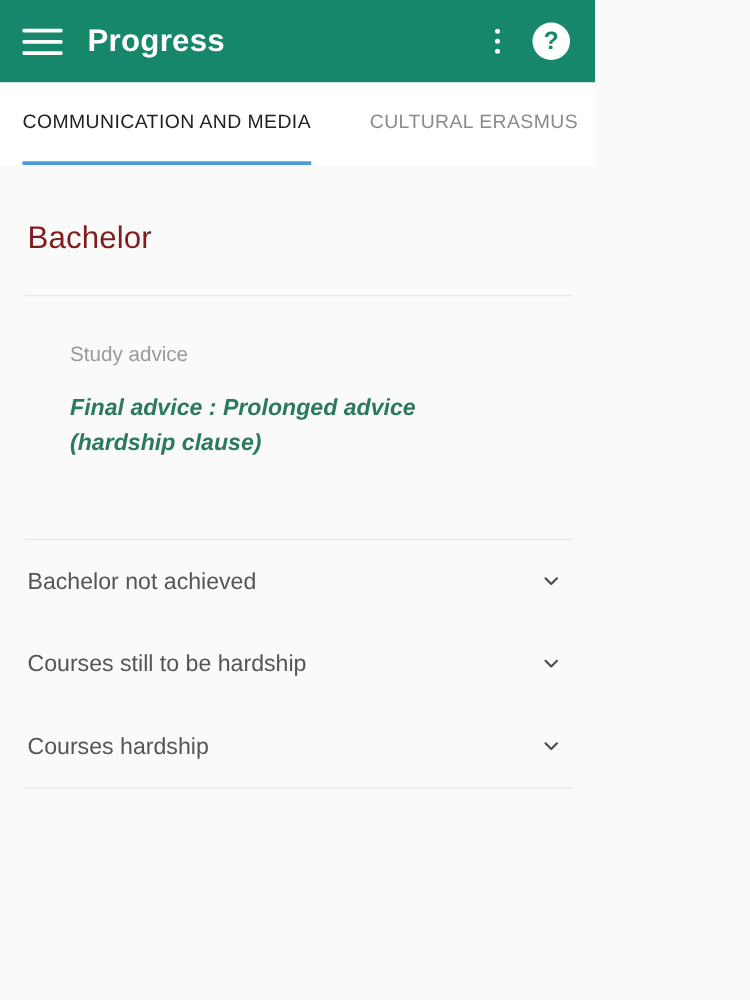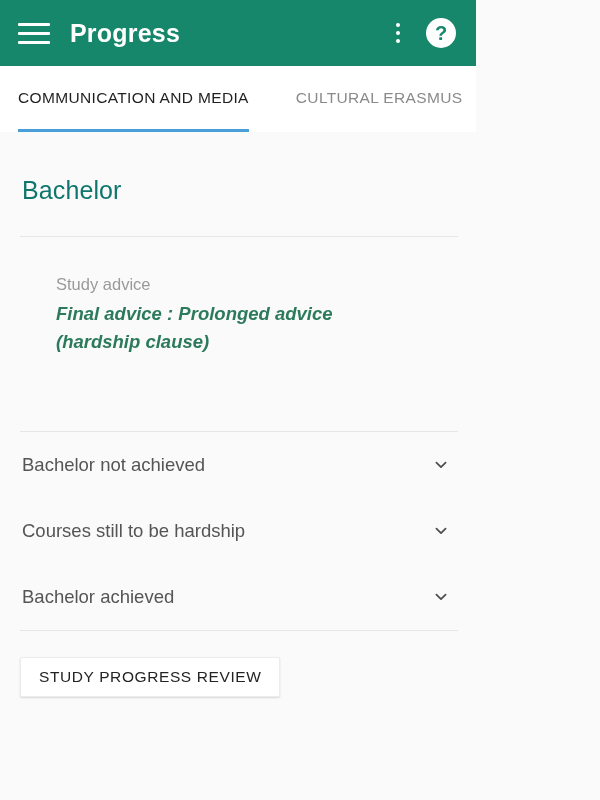--- a/index.html
+++ b/index.html
@@ -139,21 +139,21 @@
 
   
   .content {
     flex: 1 1 auto;
     background: #fafafa;
     padding: 0;
     overflow: hidden;
   }
   .page-title {
     font-size: 25px;
-    color: #0f766e;
+    color: #7f1d1d;
     padding: 44px 0 0 22px;
     letter-spacing: 0.1px;
   }
 
   .divider {
     height: 1px;
     background: #e6e6e6;
     margin: 0 18px 0 20px;
   }
   .divider.d1 { margin-top: 31px; }
@@ -181,21 +181,21 @@
     font-size: 22px;
     letter-spacing: 0.5px;
   }
   .advice {
     padding-left: 28px;
     padding-top: 14px;
   }
   .advice-label {
     font-size: 16.5px;
     color: #9a9a9a;
-    margin-bottom: 6px;
+    margin-bottom: 18px;
   }
   .advice-value {
     font-size: 18.5px;
     font-weight: bold;
     color: #2c7a5c;
     line-height: 1.5;
     max-width: 360px;
     font-style: italic;
   }
 
@@ -310,29 +310,26 @@
       <div class="row">
         <span class="row-label">Courses still to be hardship</span>
         <span class="chev">
           <svg width="20" height="20" viewBox="0 0 24 24" aria-hidden="true">
             <path d="M6.5 9.2 L12 14.6 L17.5 9.2" fill="none" stroke="#4d4d4d" stroke-width="2.1" stroke-linecap="round" stroke-linejoin="round"></path>
           </svg>
         </span>
       </div>
 
       <div class="row">
-        <span class="row-label">Bachelor achieved</span>
+        <span class="row-label">Courses hardship</span>
         <span class="chev">
           <svg width="20" height="20" viewBox="0 0 24 24" aria-hidden="true">
             <path d="M6.5 9.2 L12 14.6 L17.5 9.2" fill="none" stroke="#4d4d4d" stroke-width="2.1" stroke-linecap="round" stroke-linejoin="round"></path>
           </svg>
         </span>
       </div>
     </div>
 
     <div class="divider d3"></div>
 
-    <div class="button-area">
-      <button class="flat-button">STUDY PROGRESS REVIEW</button>
-    </div>
 
   </div>
 </div>
 
 </body></html>

